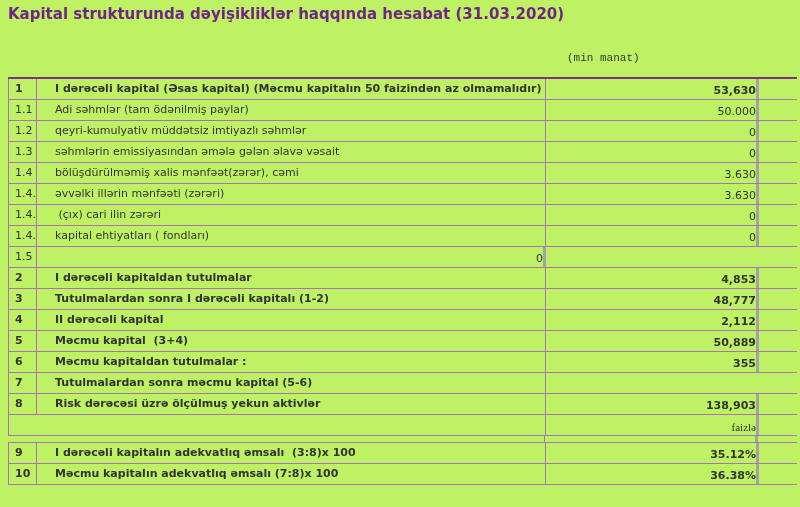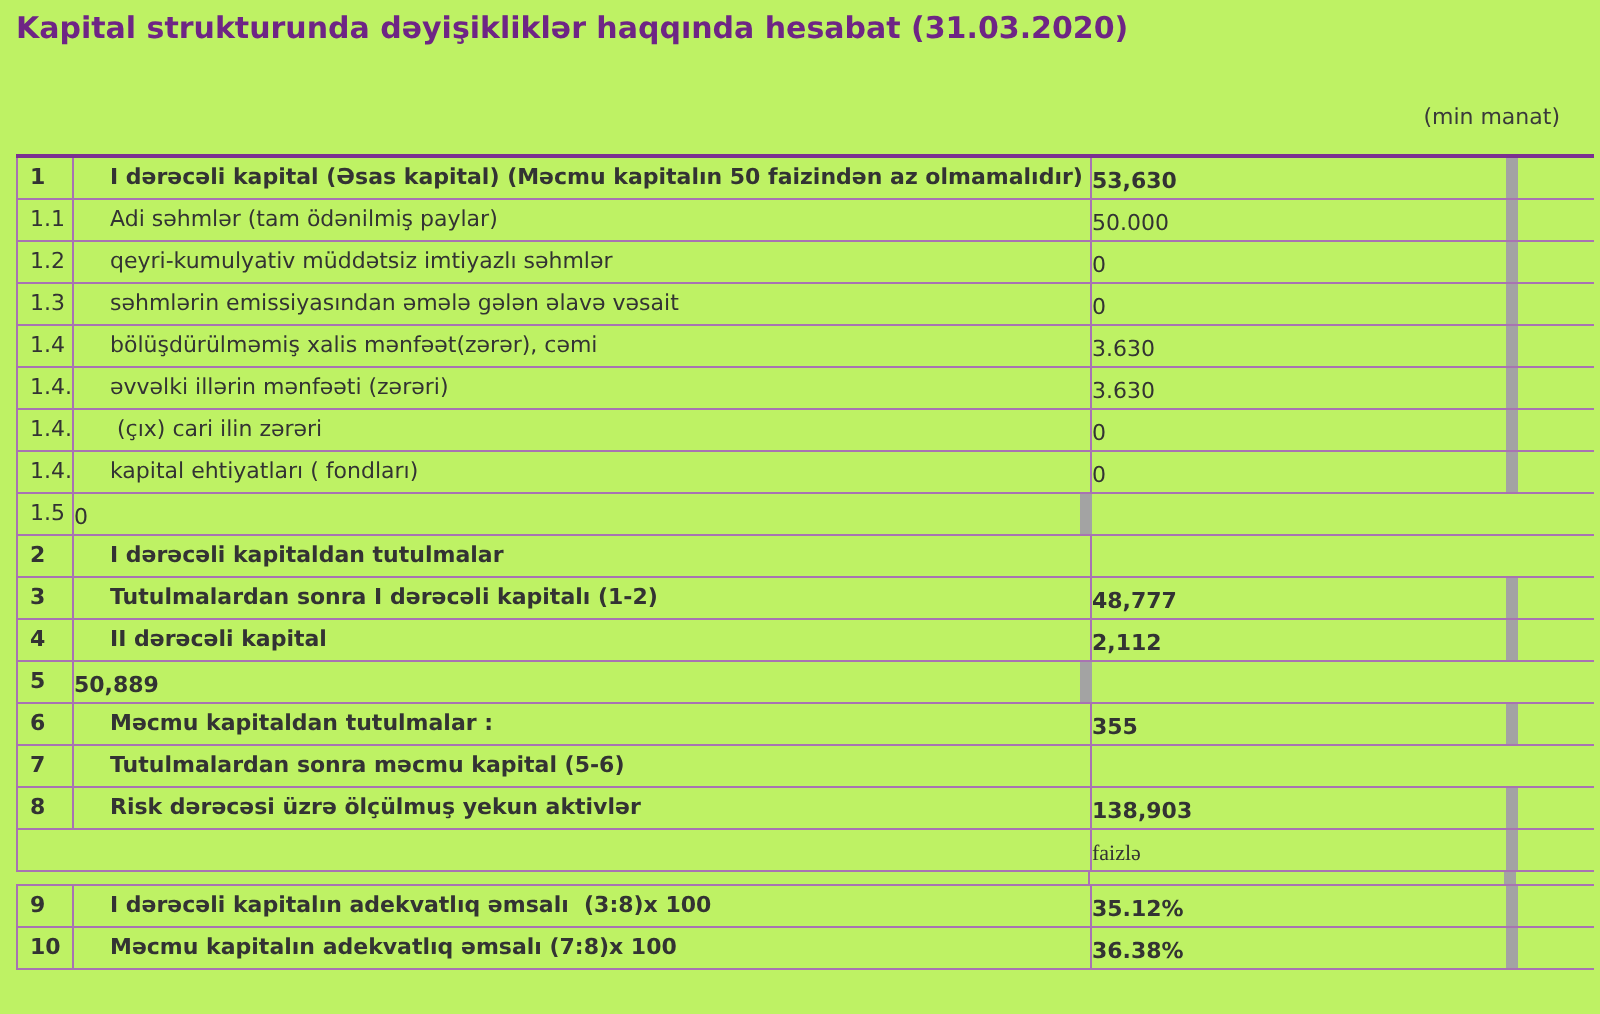--- a/index.html
+++ b/index.html
@@ -6,38 +6,38 @@
   .page{
     position:relative;width:800px;height:507px;background:#bef264;overflow:hidden;
     font-family:"DejaVu Sans","Liberation Sans",sans-serif;color:#333333;
   }
   .title{
     position:absolute;left:8px;top:5px;margin:0;
     font-size:15px;font-weight:bold;color:#6e2585;letter-spacing:0;
   }
   .unit-note{
     position:absolute;left:567px;top:52px;width:213px;
-    text-align:right;font-size:11px;color:#3a3a3a;
+    text-align:left;font-size:11px;color:#3a3a3a;font-family:Liberation Mono, monospace;
   }
   .tbl{
     position:absolute;left:8px;top:77px;width:789px;
     border-top:2px solid #7b3190;
   }
   .row{
     display:grid;grid-template-columns:28px 509px 213px 1fr;
     height:20px;border-bottom:1px solid #a873b2;border-left:1px solid #a873b2;
     font-size:11px;line-height:18px;
   }
   .row.merged{grid-template-columns:537px 213px 1fr;font-family:Liberation Serif, serif;}
   .row.spacer{grid-template-columns:537px 213px 1fr;height:6px;border-left:none;}
   .c{overflow:hidden;white-space:pre;}
   .c-num{border-right:1px solid #a873b2;padding:1px 0 0 6px;}
   .c-label{border-right:1px solid #a873b2;padding:1px 0 0 18px;}
   .c-mergedleft{border-right:1px solid #a873b2;}
-  .c-val{border-right:6px solid #a3a3a3;text-align:left;padding-top:3px;}
+  .c-val{border-right:3px solid #a3a3a3;text-align:right;padding-top:3px;}
   .c-stub{}
   .b{font-weight:bold;}
 </style>
 </head>
 <body>
 
 <div class="page">
   <h1 class="title">Kapital strukturunda dəyişikliklər haqqında hesabat (31.03.2020)</h1>
   <div class="unit-note">(min manat)</div>
   <div class="tbl" id="capital-table">
@@ -90,36 +90,38 @@
         <div class="c c-stub"></div>
       </div>
       <div class="row">
         <div class="c c-num">1.5</div>
         <div class="c c-val">0</div>
         <div class="c c-stub"></div>
       </div>
       <div class="row">
         <div class="c c-num b">2</div>
         <div class="c c-label b">I dərəcəli kapitaldan tutulmalar</div>
+        <div class="c c-val b">4,853</div>
         <div class="c c-stub"></div>
       </div>
       <div class="row">
         <div class="c c-num b">3</div>
         <div class="c c-label b">Tutulmalardan sonra I dərəcəli kapitalı (1-2)</div>
         <div class="c c-val b">48,777</div>
         <div class="c c-stub"></div>
       </div>
       <div class="row">
         <div class="c c-num b">4</div>
         <div class="c c-label b">II dərəcəli kapital</div>
         <div class="c c-val b">2,112</div>
         <div class="c c-stub"></div>
       </div>
       <div class="row">
         <div class="c c-num b">5</div>
+        <div class="c c-label b">Məcmu kapital  (3+4)</div>
         <div class="c c-val b">50,889</div>
         <div class="c c-stub"></div>
       </div>
       <div class="row">
         <div class="c c-num b">6</div>
         <div class="c c-label b">Məcmu kapitaldan tutulmalar :</div>
         <div class="c c-val b">355</div>
         <div class="c c-stub"></div>
       </div>
       <div class="row">

